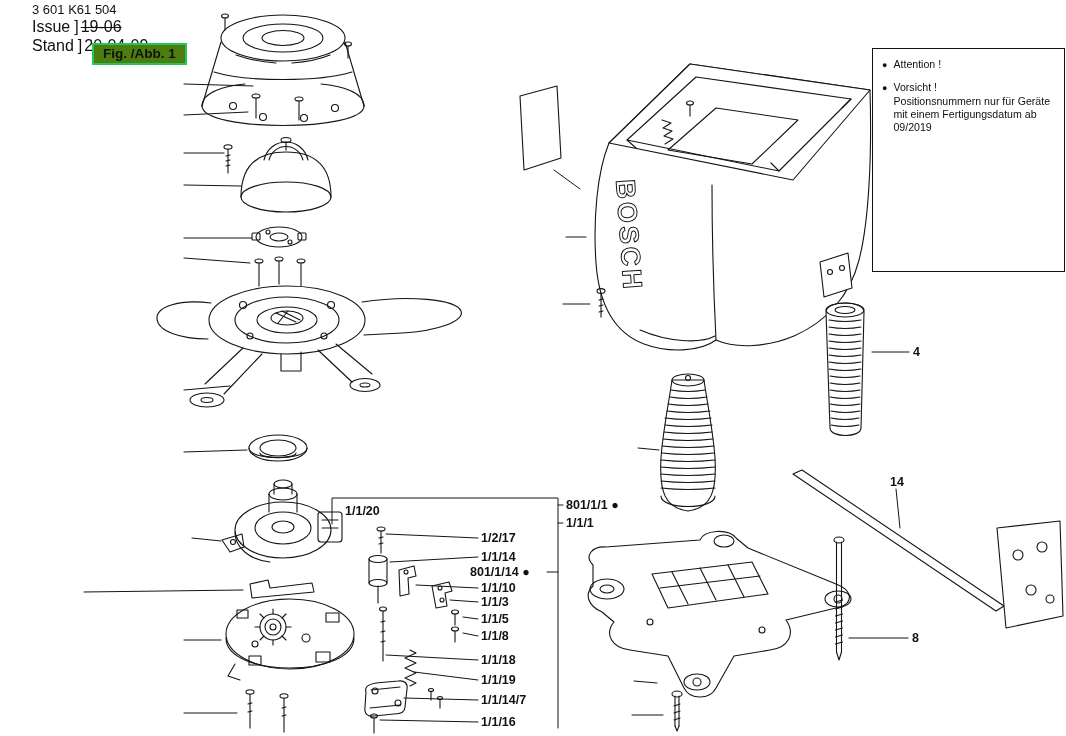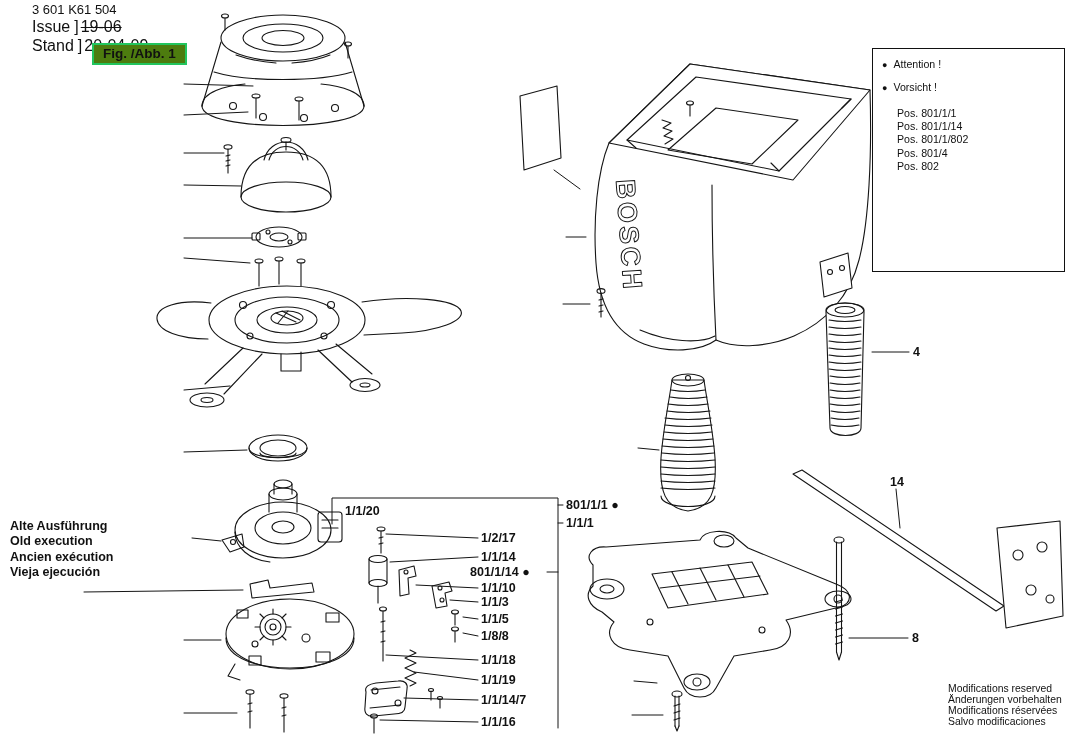--- a/index.html
+++ b/index.html
@@ -393,56 +393,38 @@
     <div class="attn-item">
       <span class="attn-bullet">●</span>
       <div>
         <div>Attention !</div>
       </div>
     </div>
     <div class="attn-item">
       <span class="attn-bullet">●</span>
       <div>
         <div>Vorsicht !</div>
+        <div>Positionsnummern nur für Geräte mit einem Fertigungsdatum ab 09/2019</div>
       </div>
     </div>
-    <div class="attn-pos">
-        <div>Pos. 801/1/1</div>
-        <div>Pos. 801/1/14</div>
-        <div>Pos. 801/1/802</div>
-        <div>Pos. 801/4</div>
-        <div>Pos. 802</div>
-      </div>
   </div>
 
-  <div class="oldnote">
-      <div>Alte Ausführung</div>
-      <div>Old execution</div>
-      <div>Ancien exécution</div>
-      <div>Vieja ejecución</div>
-    </div>
-
-  <div class="footnote">
-      <div>Modifications reserved</div>
-      <div>Änderungen vorbehalten</div>
-      <div>Modifications réservées</div>
-      <div>Salvo modificaciones</div>
-    </div>
+
 
   <div class="layer">
       <div class="plabel" style="top: 511px; left: 345px;">1/1/20</div>
       <div class="plabel" style="top: 505px; left: 566px;">801/1/1 ●</div>
       <div class="plabel" style="top: 523px; left: 566px;">1/1/1</div>
       <div class="plabel" style="top: 538px; left: 481px;">1/2/17</div>
       <div class="plabel" style="top: 557px; left: 481px;">1/1/14</div>
       <div class="plabel" style="top: 572px; left: 470px;">801/1/14 ●</div>
       <div class="plabel" style="top: 588px; left: 481px;">1/1/10</div>
       <div class="plabel" style="top: 602px; left: 481px;">1/1/3</div>
       <div class="plabel" style="top: 619px; left: 481px;">1/1/5</div>
-      <div class="plabel" style="top: 636px; left: 481px;">1/8/8</div>
+      <div class="plabel" style="top: 636px; left: 481px;">1/1/8</div>
       <div class="plabel" style="top: 660px; left: 481px;">1/1/18</div>
       <div class="plabel" style="top: 680px; left: 481px;">1/1/19</div>
       <div class="plabel" style="top: 700px; left: 481px; text-align: right;">1/1/14/7</div>
       <div class="plabel" style="top: 722px; left: 481px;">1/1/16</div>
       <div class="plabel" style="top: 352px; left: 913px;">4</div>
       <div class="plabel" style="top: 482px; left: 890px;">14</div>
       <div class="plabel" style="top: 638px; left: 912px;">8</div>
     </div>
 
 </div>

